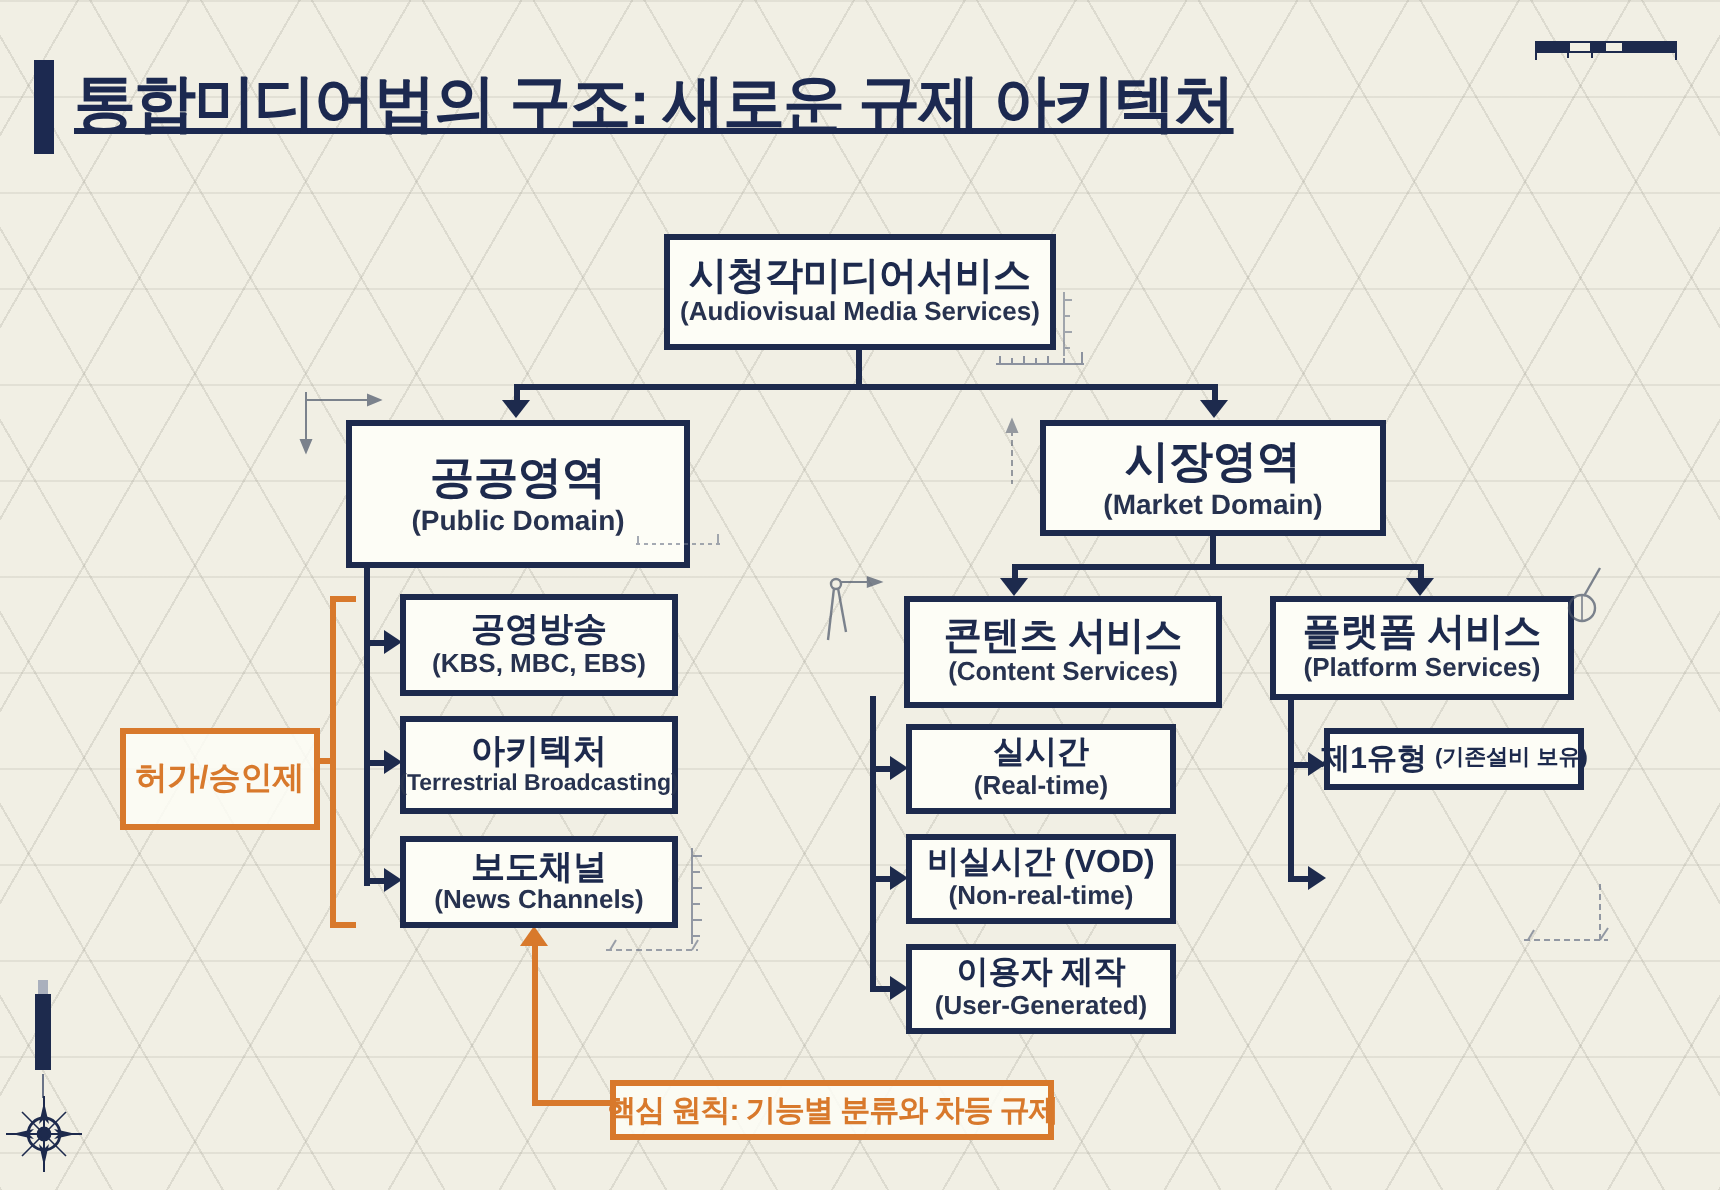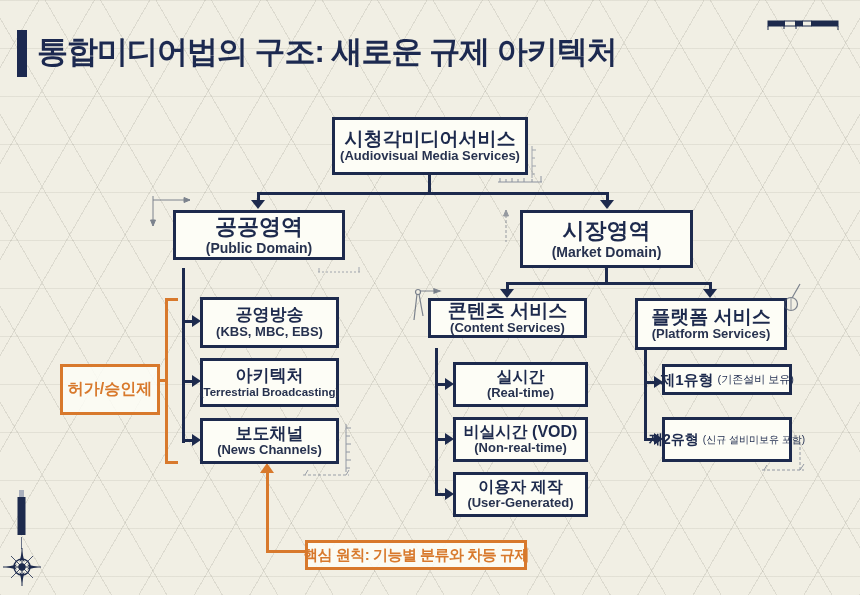--- a/index.html
+++ b/index.html
@@ -7,29 +7,29 @@
     position:relative;width:860px;height:595px;overflow:hidden;
     font-family:"Liberation Sans","DejaVu Sans",sans-serif;
     background-color:#f1efe4;
     background-image:
       repeating-linear-gradient(60deg, rgba(148,146,134,.22) 0 1px, transparent 1px 48px),
       repeating-linear-gradient(-60deg, rgba(148,146,134,.22) 0 1px, transparent 1px 48px),
       repeating-linear-gradient(180deg, rgba(148,146,134,.16) 0 1px, transparent 1px 48px);
   }
   
   .title-bar{position:absolute;left:17px;top:30px;width:10px;height:47px;background:#1c2950;}
-  .page-title{position:absolute;left:37px;top:31px;font-size:31px;font-weight:800;color:#1c2950;letter-spacing:-1px;white-space:nowrap;}
+  .page-title{position:absolute;left:37px;top:31px;font-size:31px;font-weight:800;color:#1c2950;letter-spacing:-1px;white-space:nowrap;text-decoration:underline;}
   
   .box{position:absolute;background:#fdfdf6;border:3px solid #1d2a4d;box-sizing:border-box;
        display:flex;flex-direction:column;align-items:center;justify-content:center;text-align:center;line-height:1.15;}
   .box .ko{color:#1d2a4d;font-weight:800;white-space:nowrap;}
   .box .en{color:#27324f;font-size:13px;font-weight:600;white-space:nowrap;}
   .ko.xl{font-size:22px;} .ko.lg{font-size:19px;} .ko.md{font-size:16px;}
   .box.row{flex-direction:row;gap:4px;}
-  .note{color:#1d2a4d;font-size:11px;font-weight:400;white-space:nowrap;}
+  .note{color:#1d2a4d;font-size:11px;font-weight:700;white-space:nowrap;}
   
   .ln{position:absolute;background:#1d2a4d;}
   .ah-down{position:absolute;width:0;height:0;border-left:7px solid transparent;border-right:7px solid transparent;border-top:9px solid #1d2a4d;}
   .ah-right{position:absolute;width:0;height:0;border-top:6px solid transparent;border-bottom:6px solid transparent;border-left:9px solid #1d2a4d;}
   
   .oln{position:absolute;background:#d8792c;}
   .ah-up-o{position:absolute;width:0;height:0;border-left:7px solid transparent;border-right:7px solid transparent;border-bottom:10px solid #d8792c;}
   .obox{position:absolute;background:rgba(253,253,246,.85);border:3px solid #d8792c;box-sizing:border-box;
         display:flex;align-items:center;justify-content:center;color:#d8792c;font-weight:800;white-space:nowrap;}
   .deco{position:absolute;}
@@ -91,21 +91,21 @@
   <div class="ah-up-o" style="left:260px;top:463px"></div>
   <div class="obox" style="left:305px;top:540px;width:222px;height:30px;font-size:15px;letter-spacing:-0.5px">
     <span>핵심 원칙: 기능별 분류와 차등 규제</span>
   </div>
 
   <div class="box" style="left:332px;top:117px;width:196px;height:58px">
     <div class="ko lg">시청각미디어서비스</div>
     <div class="en">(Audiovisual Media Services)</div>
   </div>
 
-  <div class="box" style="left:173px;top:210px;width:172px;height:50px">
+  <div class="box" style="left:173px;top:210px;width:172px;height:74px">
     <div class="ko xl">공공영역</div>
     <div class="en" style="font-size:14px">(Public Domain)</div>
   </div>
 
   <div class="box" style="left:200px;top:297px;width:139px;height:51px">
     <div class="ko md" style="font-size:17px">공영방송</div>
     <div class="en">(KBS, MBC, EBS)</div>
   </div>
 
   <div class="box" style="left:520px;top:210px;width:173px;height:58px">
@@ -114,21 +114,21 @@
   </div>
   <div class="box" style="left:200px;top:358px;width:139px;height:49px">
     <div class="ko md" style="font-size:17px">아키텍처</div>
     <div class="en" style="font-size:11.5px">(Terrestrial Broadcasting)</div>
   </div>
   <div class="box" style="left:200px;top:418px;width:139px;height:46px">
     <div class="ko md" style="font-size:17px">보도채널</div>
     <div class="en">(News Channels)</div>
   </div>
 
-  <div class="box" style="left:428px;top:298px;width:159px;height:40px">
+  <div class="box" style="left:452px;top:298px;width:159px;height:56px">
     <div class="ko lg">콘텐츠 서비스</div>
     <div class="en">(Content Services)</div>
   </div>
   <div class="box" style="left:453px;top:362px;width:135px;height:45px">
     <div class="ko md">실시간</div>
     <div class="en">(Real-time)</div>
   </div>
   <div class="box" style="left:453px;top:417px;width:135px;height:45px">
     <div class="ko md">비실시간 (VOD)</div>
     <div class="en">(Non-real-time)</div>
@@ -138,24 +138,20 @@
     <div class="en">(Platform Services)</div>
   </div>
 
   <div class="box" style="left:453px;top:472px;width:135px;height:45px">
     <div class="ko md">이용자 제작</div>
     <div class="en">(User-Generated)</div>
   </div>
   <div class="box row" style="left:662px;top:364px;width:130px;height:31px">
     <span class="ko" style="font-size:15px">제1유형</span>
     <span class="note">(기존설비 보유)</span>
-  </div>
-  <div class="box row" style="left:662px;top:417px;width:130px;height:45px">
-    <span class="ko" style="font-size:14px">제2유형</span>
-    <span class="note" style="font-size:10px">(신규 설비미보유 포함)</span>
   </div>
 
   <svg class="deco" style="left:766px;top:18px" width="74" height="14">
     <g stroke="#1d2a4d" fill="#1d2a4d">
       <rect x="2" y="3" width="16" height="5"></rect>
       <rect x="18.5" y="3" width="11" height="5" fill="none" stroke-width="1"></rect>
       <rect x="30" y="3" width="6" height="5"></rect>
       <rect x="36.5" y="3" width="9" height="5" fill="none" stroke-width="1"></rect>
       <rect x="46" y="3" width="26" height="5"></rect>
       <line x1="2" y1="8" x2="2" y2="12" stroke-width="1"></line>

